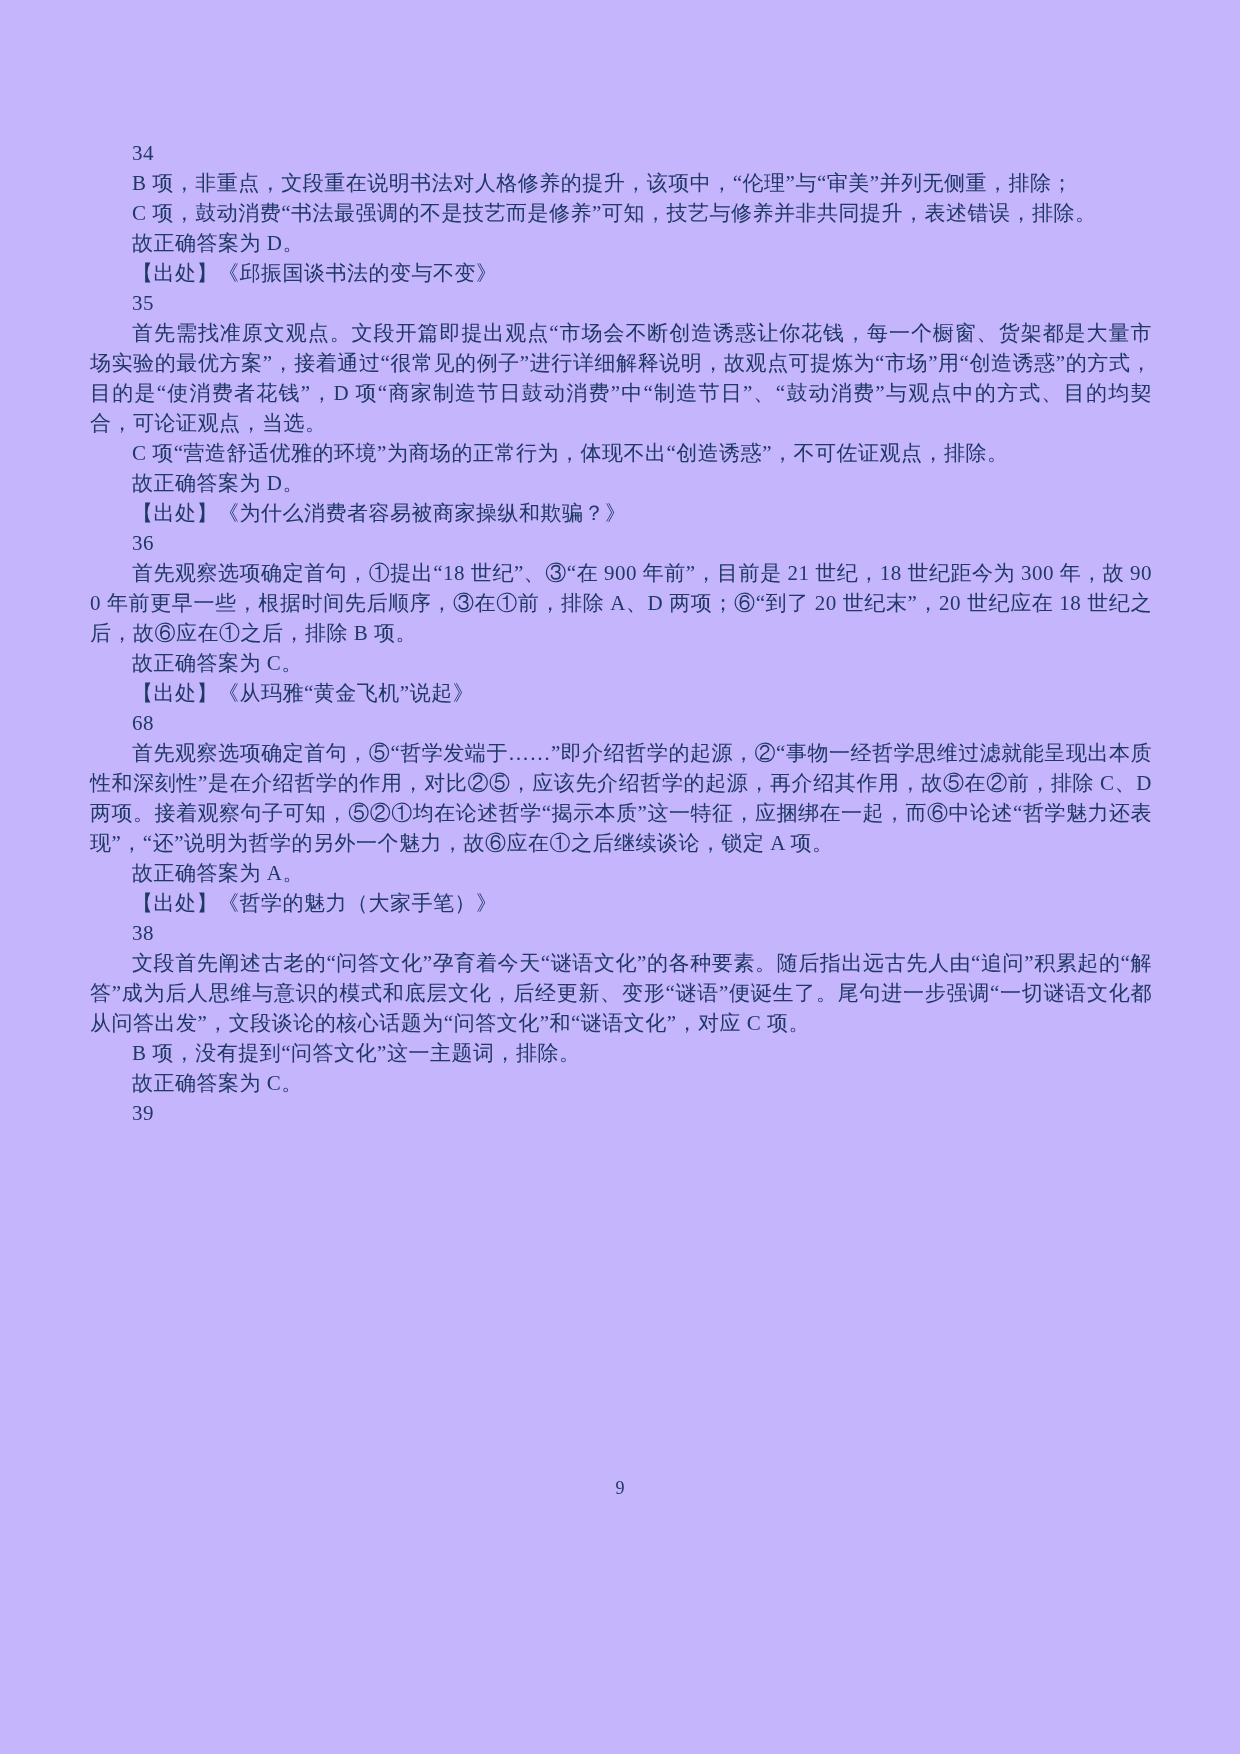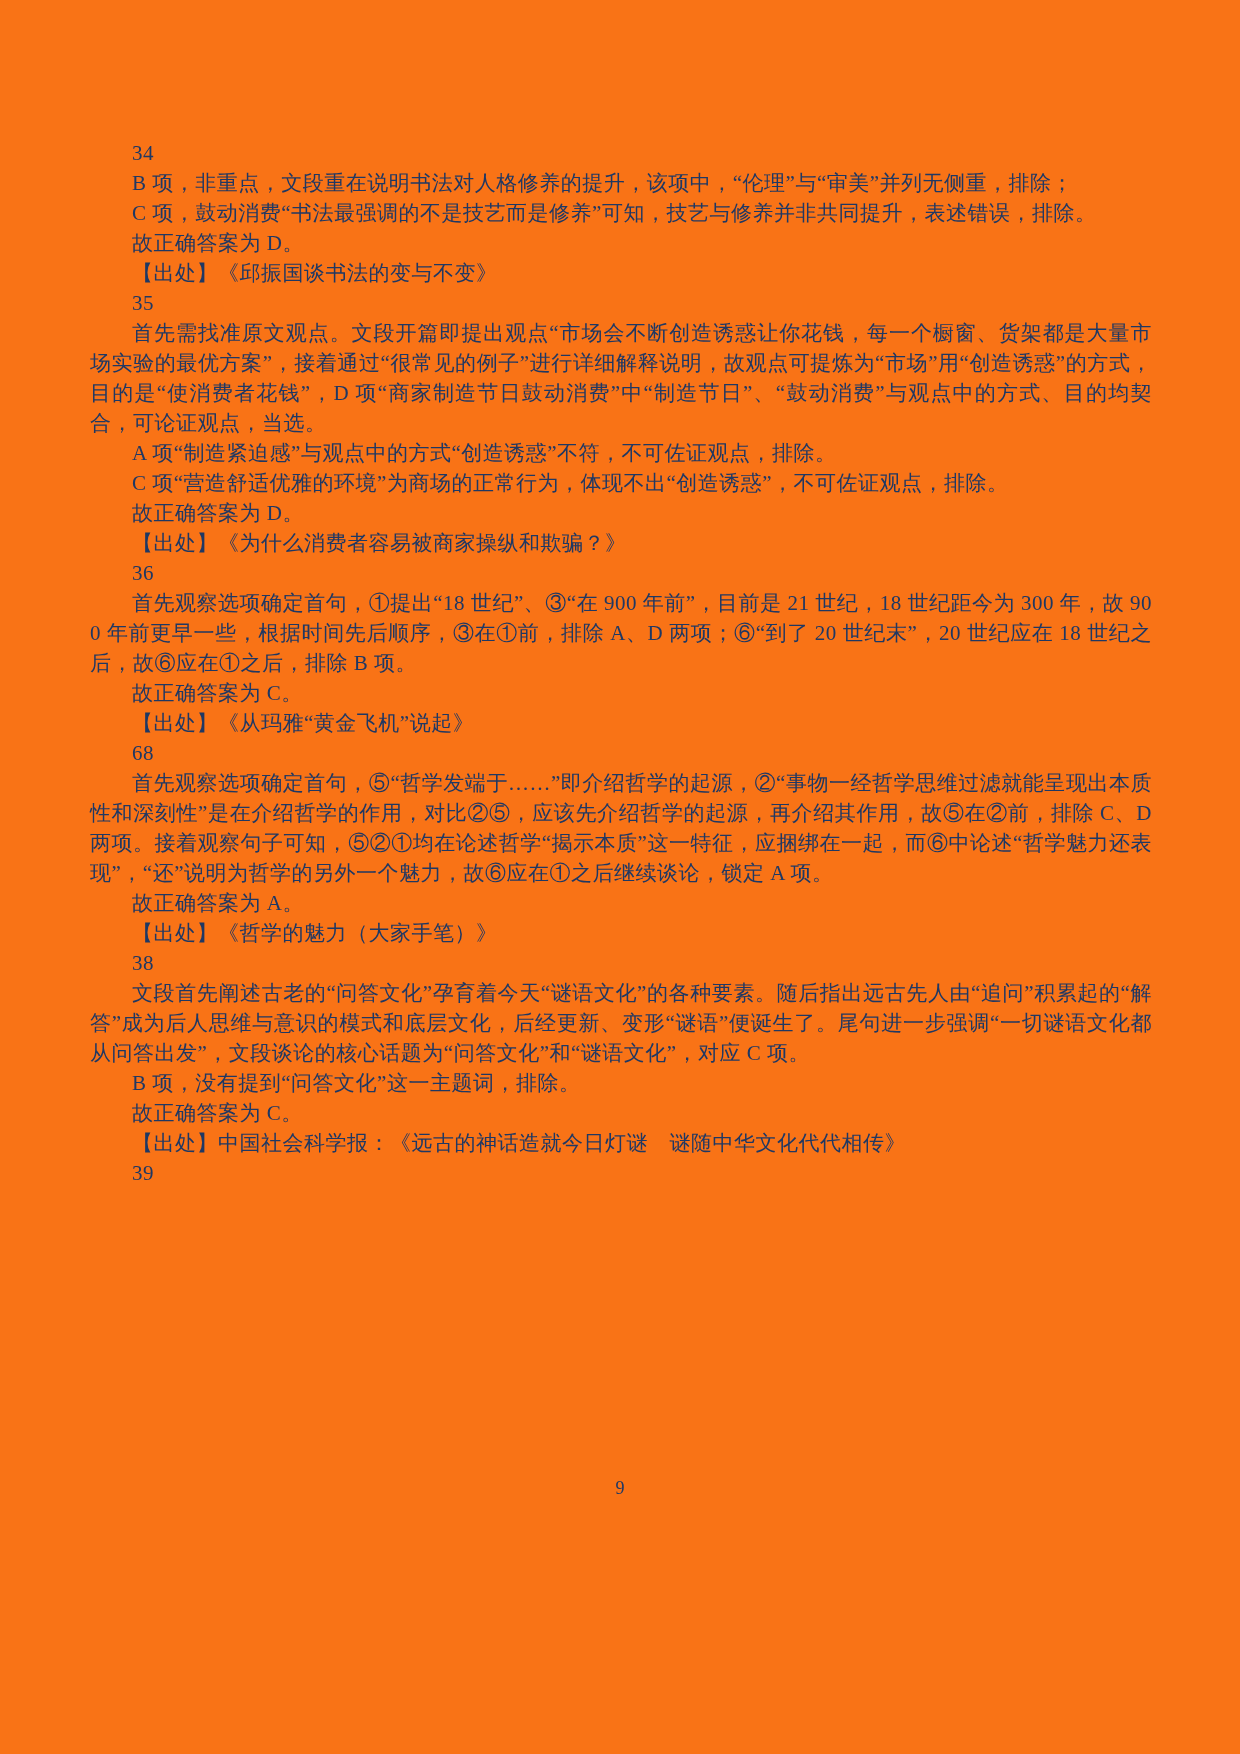--- a/index.html
+++ b/index.html
@@ -4,21 +4,21 @@
 <style>
   html, body {
     margin: 0;
     padding: 0;
     background: #ffffff;
   }
   .page {
     position: relative;
     width: 1240px;
     height: 1754px;
-    background: #f97316;
+    background: #c4b5fd;
     font-family: "Liberation Serif", "DejaVu Serif", serif;
     overflow: hidden;
     box-sizing: border-box;
   }
   .content {
     position: absolute;
     left: 90px;
     top: 138px;
     width: 1062px;
     font-size: 21px;
@@ -49,33 +49,31 @@
 
 <div class="page" style="color: rgb(31, 56, 100);">
   <div class="content" id="content">
       <p class="para number">34</p>
       <p class="para body">B 项，非重点，文段重在说明书法对人格修养的提升，该项中，“伦理”与“审美”并列无侧重，排除；</p>
       <p class="para body">C 项，鼓动消费“书法最强调的不是技艺而是修养”可知，技艺与修养并非共同提升，表述错误，排除。</p>
       <p class="para body">故正确答案为 D。</p>
       <p class="para source">【出处】《邱振国谈书法的变与不变》</p>
       <p class="para number">35</p>
       <p class="para body">首先需找准原文观点。文段开篇即提出观点“市场会不断创造诱惑让你花钱，每一个橱窗、货架都是大量市场实验的最优方案”，接着通过“很常见的例子”进行详细解释说明，故观点可提炼为“市场”用“创造诱惑”的方式，目的是“使消费者花钱”，D 项“商家制造节日鼓动消费”中“制造节日”、“鼓动消费”与观点中的方式、目的均契合，可论证观点，当选。</p>
-      <p class="para body">A 项“制造紧迫感”与观点中的方式“创造诱惑”不符，不可佐证观点，排除。</p>
       <p class="para body">C 项“营造舒适优雅的环境”为商场的正常行为，体现不出“创造诱惑”，不可佐证观点，排除。</p>
       <p class="para body">故正确答案为 D。</p>
       <p class="para source">【出处】《为什么消费者容易被商家操纵和欺骗？》</p>
       <p class="para number">36</p>
       <p class="para body">首先观察选项确定首句，①提出“18 世纪”、③“在 900 年前”，目前是 21 世纪，18 世纪距今为 300 年，故 900 年前更早一些，根据时间先后顺序，③在①前，排除 A、D 两项；⑥“到了 20 世纪末”，20 世纪应在 18 世纪之后，故⑥应在①之后，排除 B 项。</p>
       <p class="para body">故正确答案为 C。</p>
       <p class="para source">【出处】《从玛雅“黄金飞机”说起》</p>
       <p class="para number">68</p>
       <p class="para body">首先观察选项确定首句，⑤“哲学发端于……”即介绍哲学的起源，②“事物一经哲学思维过滤就能呈现出本质性和深刻性”是在介绍哲学的作用，对比②⑤，应该先介绍哲学的起源，再介绍其作用，故⑤在②前，排除 C、D 两项。接着观察句子可知，⑤②①均在论述哲学“揭示本质”这一特征，应捆绑在一起，而⑥中论述“哲学魅力还表现”，“还”说明为哲学的另外一个魅力，故⑥应在①之后继续谈论，锁定 A 项。</p>
       <p class="para body">故正确答案为 A。</p>
       <p class="para source">【出处】《哲学的魅力（大家手笔）》</p>
       <p class="para number">38</p>
       <p class="para body">文段首先阐述古老的“问答文化”孕育着今天“谜语文化”的各种要素。随后指出远古先人由“追问”积累起的“解答”成为后人思维与意识的模式和底层文化，后经更新、变形“谜语”便诞生了。尾句进一步强调“一切谜语文化都从问答出发”，文段谈论的核心话题为“问答文化”和“谜语文化”，对应 C 项。</p>
       <p class="para body">B 项，没有提到“问答文化”这一主题词，排除。</p>
       <p class="para body">故正确答案为 C。</p>
-      <p class="para source">【出处】中国社会科学报：《远古的神话造就今日灯谜　谜随中华文化代代相传》</p>
       <p class="para number">39</p>
     </div>
   <div class="footer">9</div>
 </div>
 
 </body></html>

